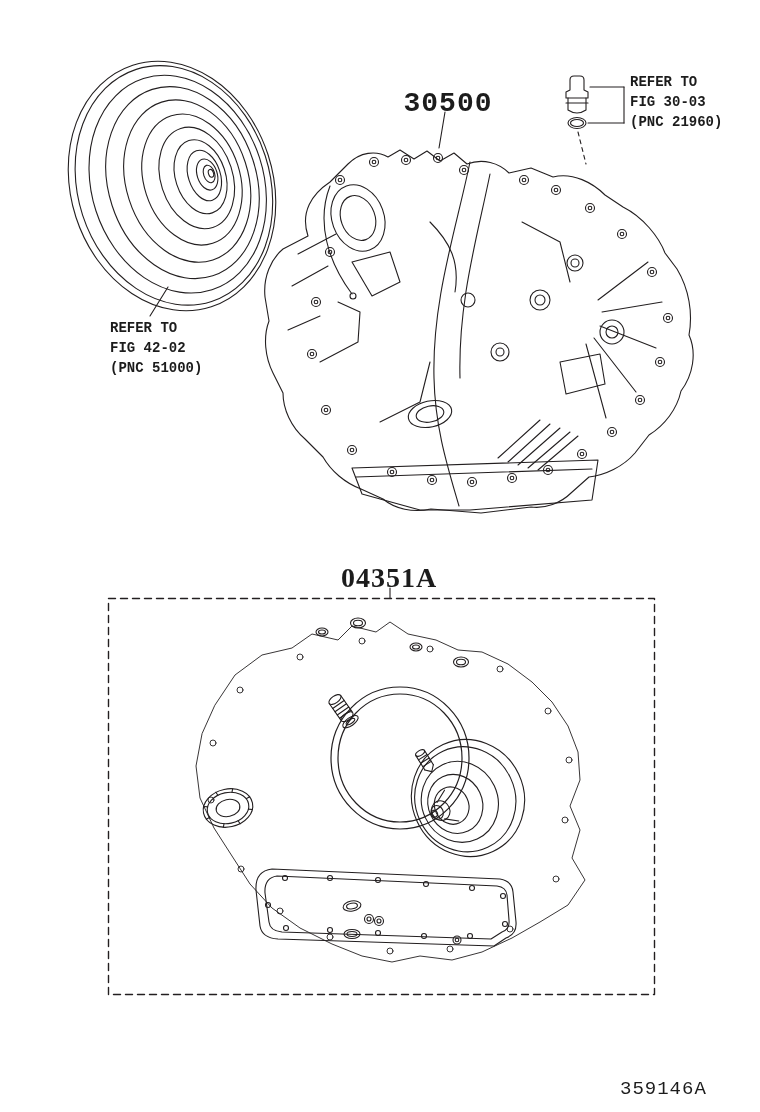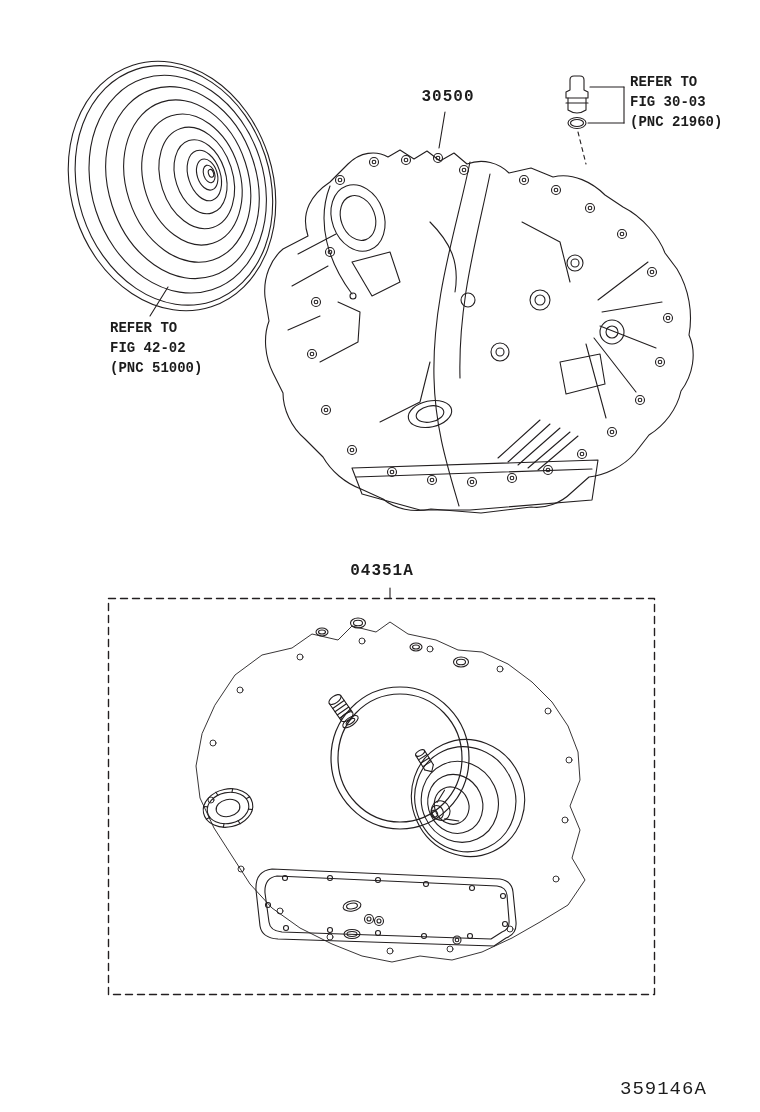--- a/index.html
+++ b/index.html
@@ -8,28 +8,28 @@
     width: 760px;
     height: 1112px;
     background: #ffffff;
     overflow: hidden;
     font-family: "Liberation Mono", "DejaVu Sans Mono", monospace;
     color: #1c1c1c;
   }
   svg.art { position: absolute; left: 0; top: 0; }
   .part-label {
     position: absolute;
-    font-size: 16px;
+    font-size: 28px;
     font-weight: bold;
     letter-spacing: 1px;
     text-align: center;
     white-space: nowrap;
   }
   .label-30500 { left: 403px; top: 88px; width: 90px; }
-  .label-04351a { left: 334px; top: 562px; width: 96px; }
+  .label-04351a { left: 341px; top: 562px; width: 96px; font-family: Liberation Serif, serif; }
   .ref-block {
     position: absolute;
     font-size: 14px;
     font-weight: bold;
     line-height: 20px;
     white-space: nowrap;
   }
   .ref-tc { left: 110px; top: 318px; }
   .ref-plug { left: 630px; top: 72px; }
   .diagram-code {

